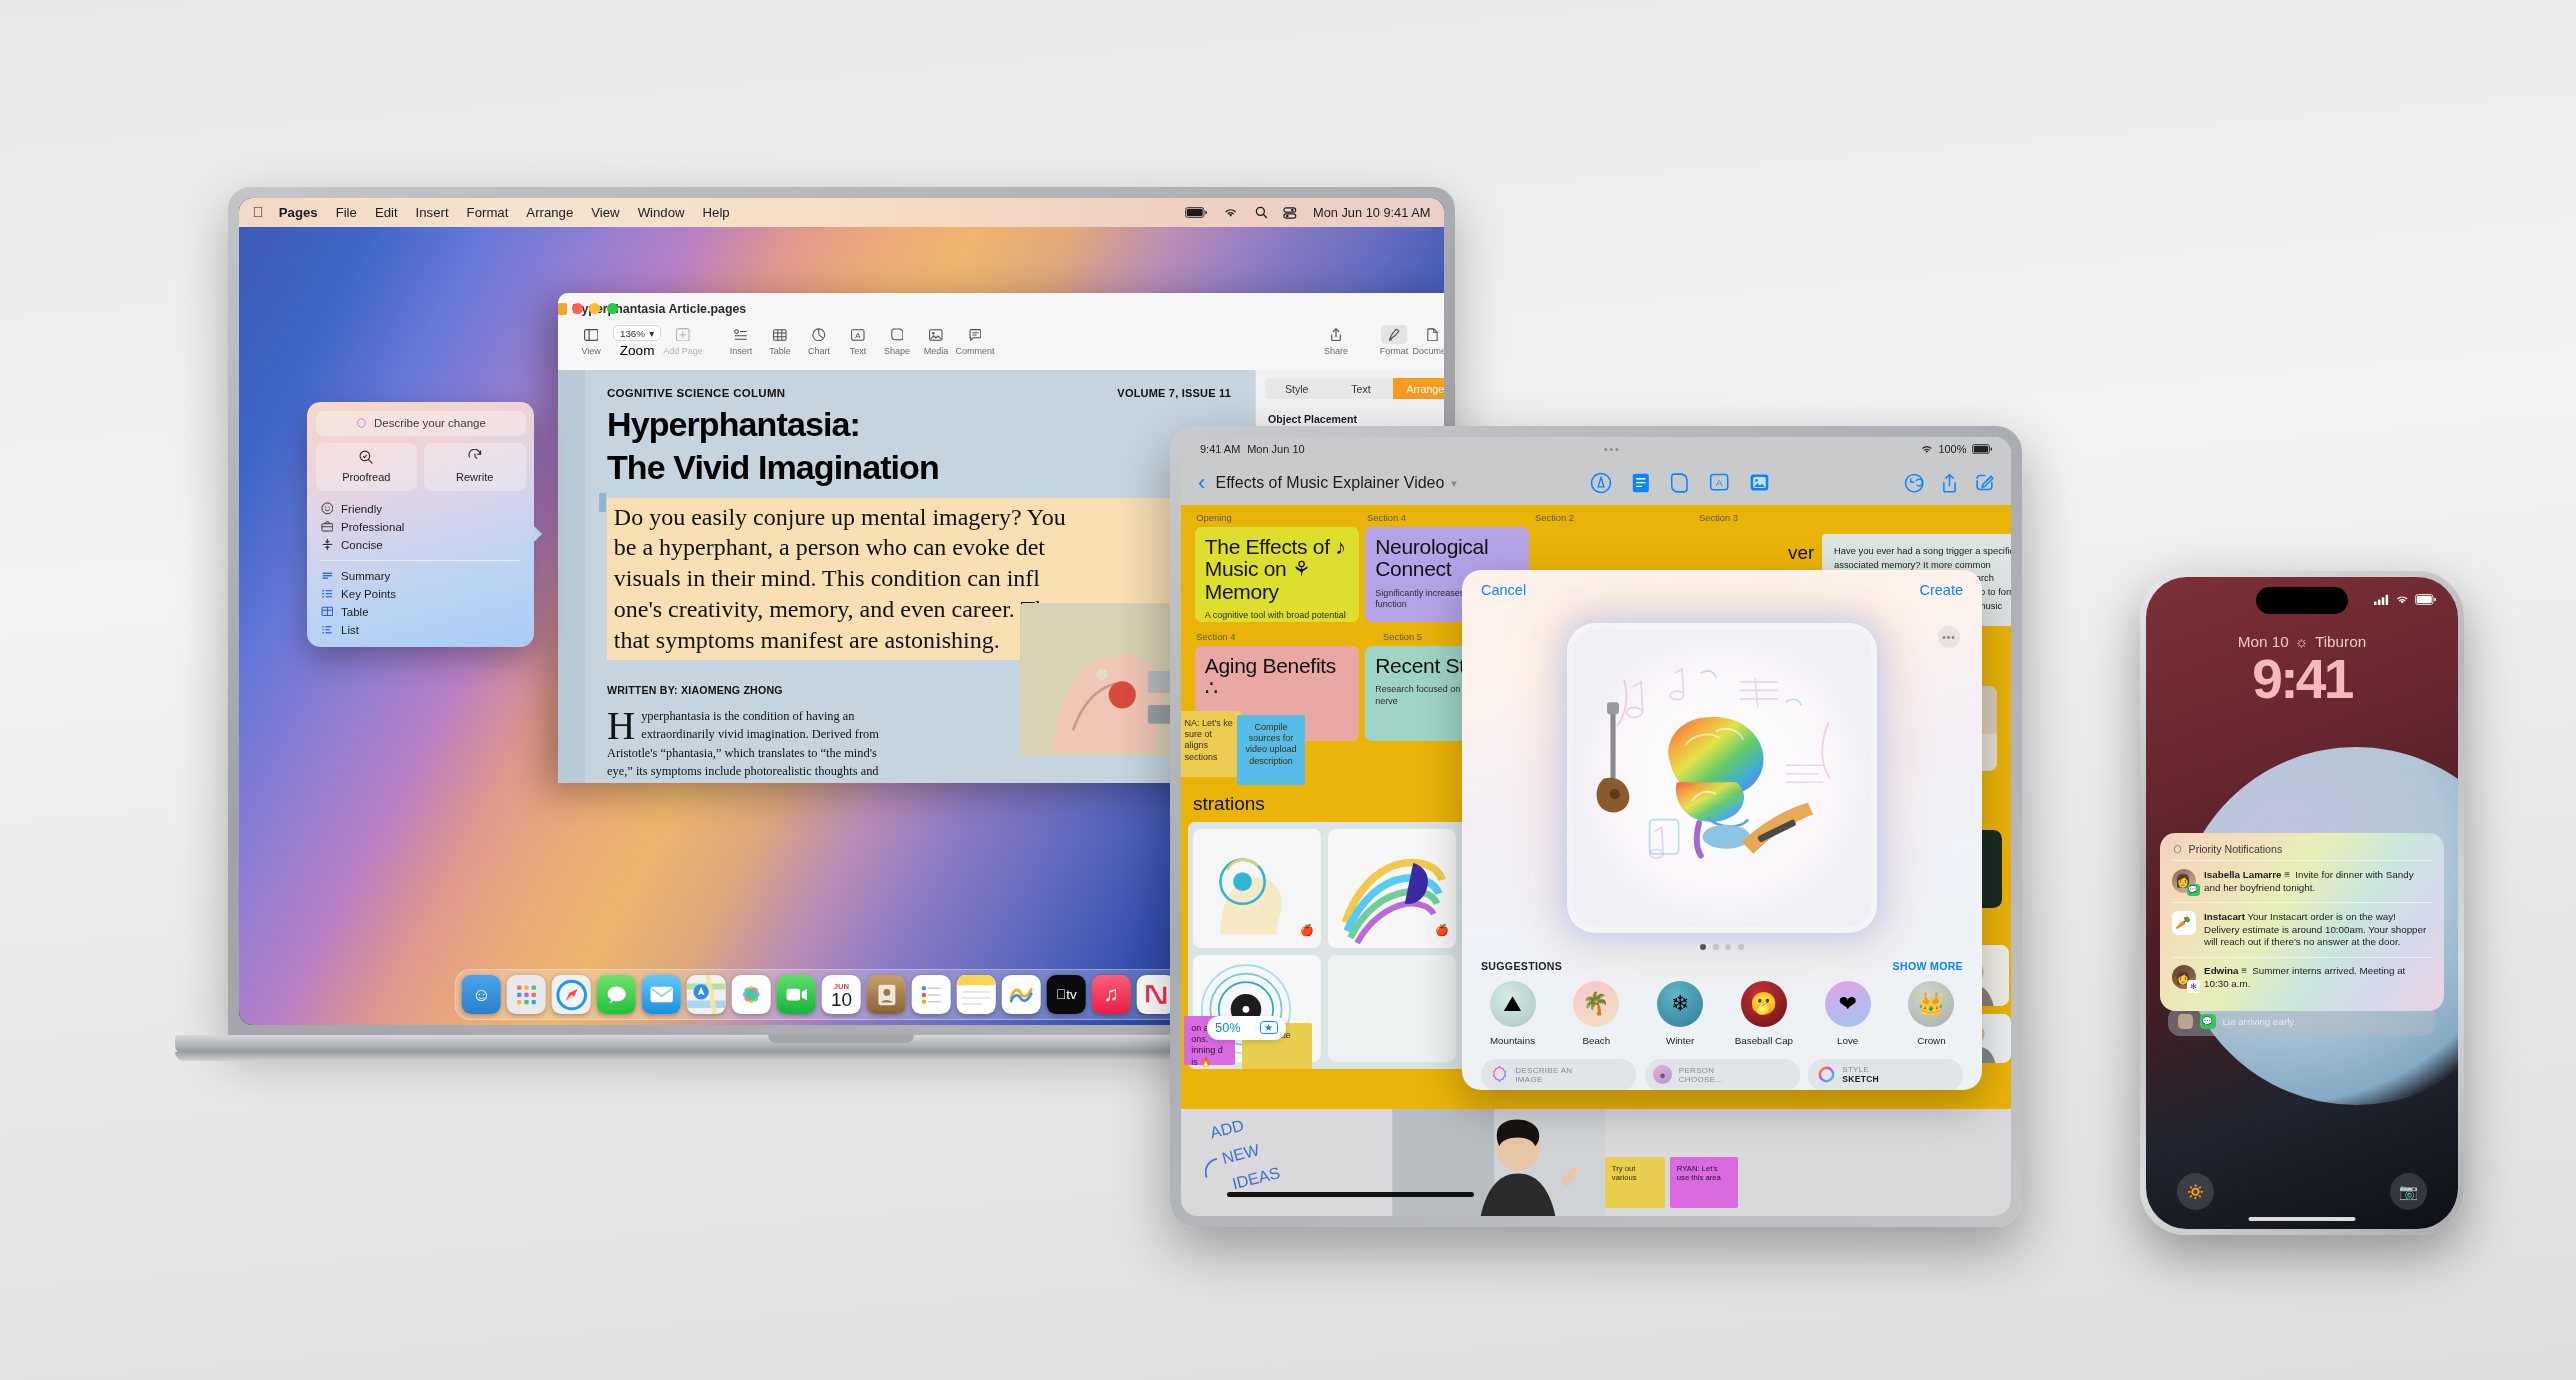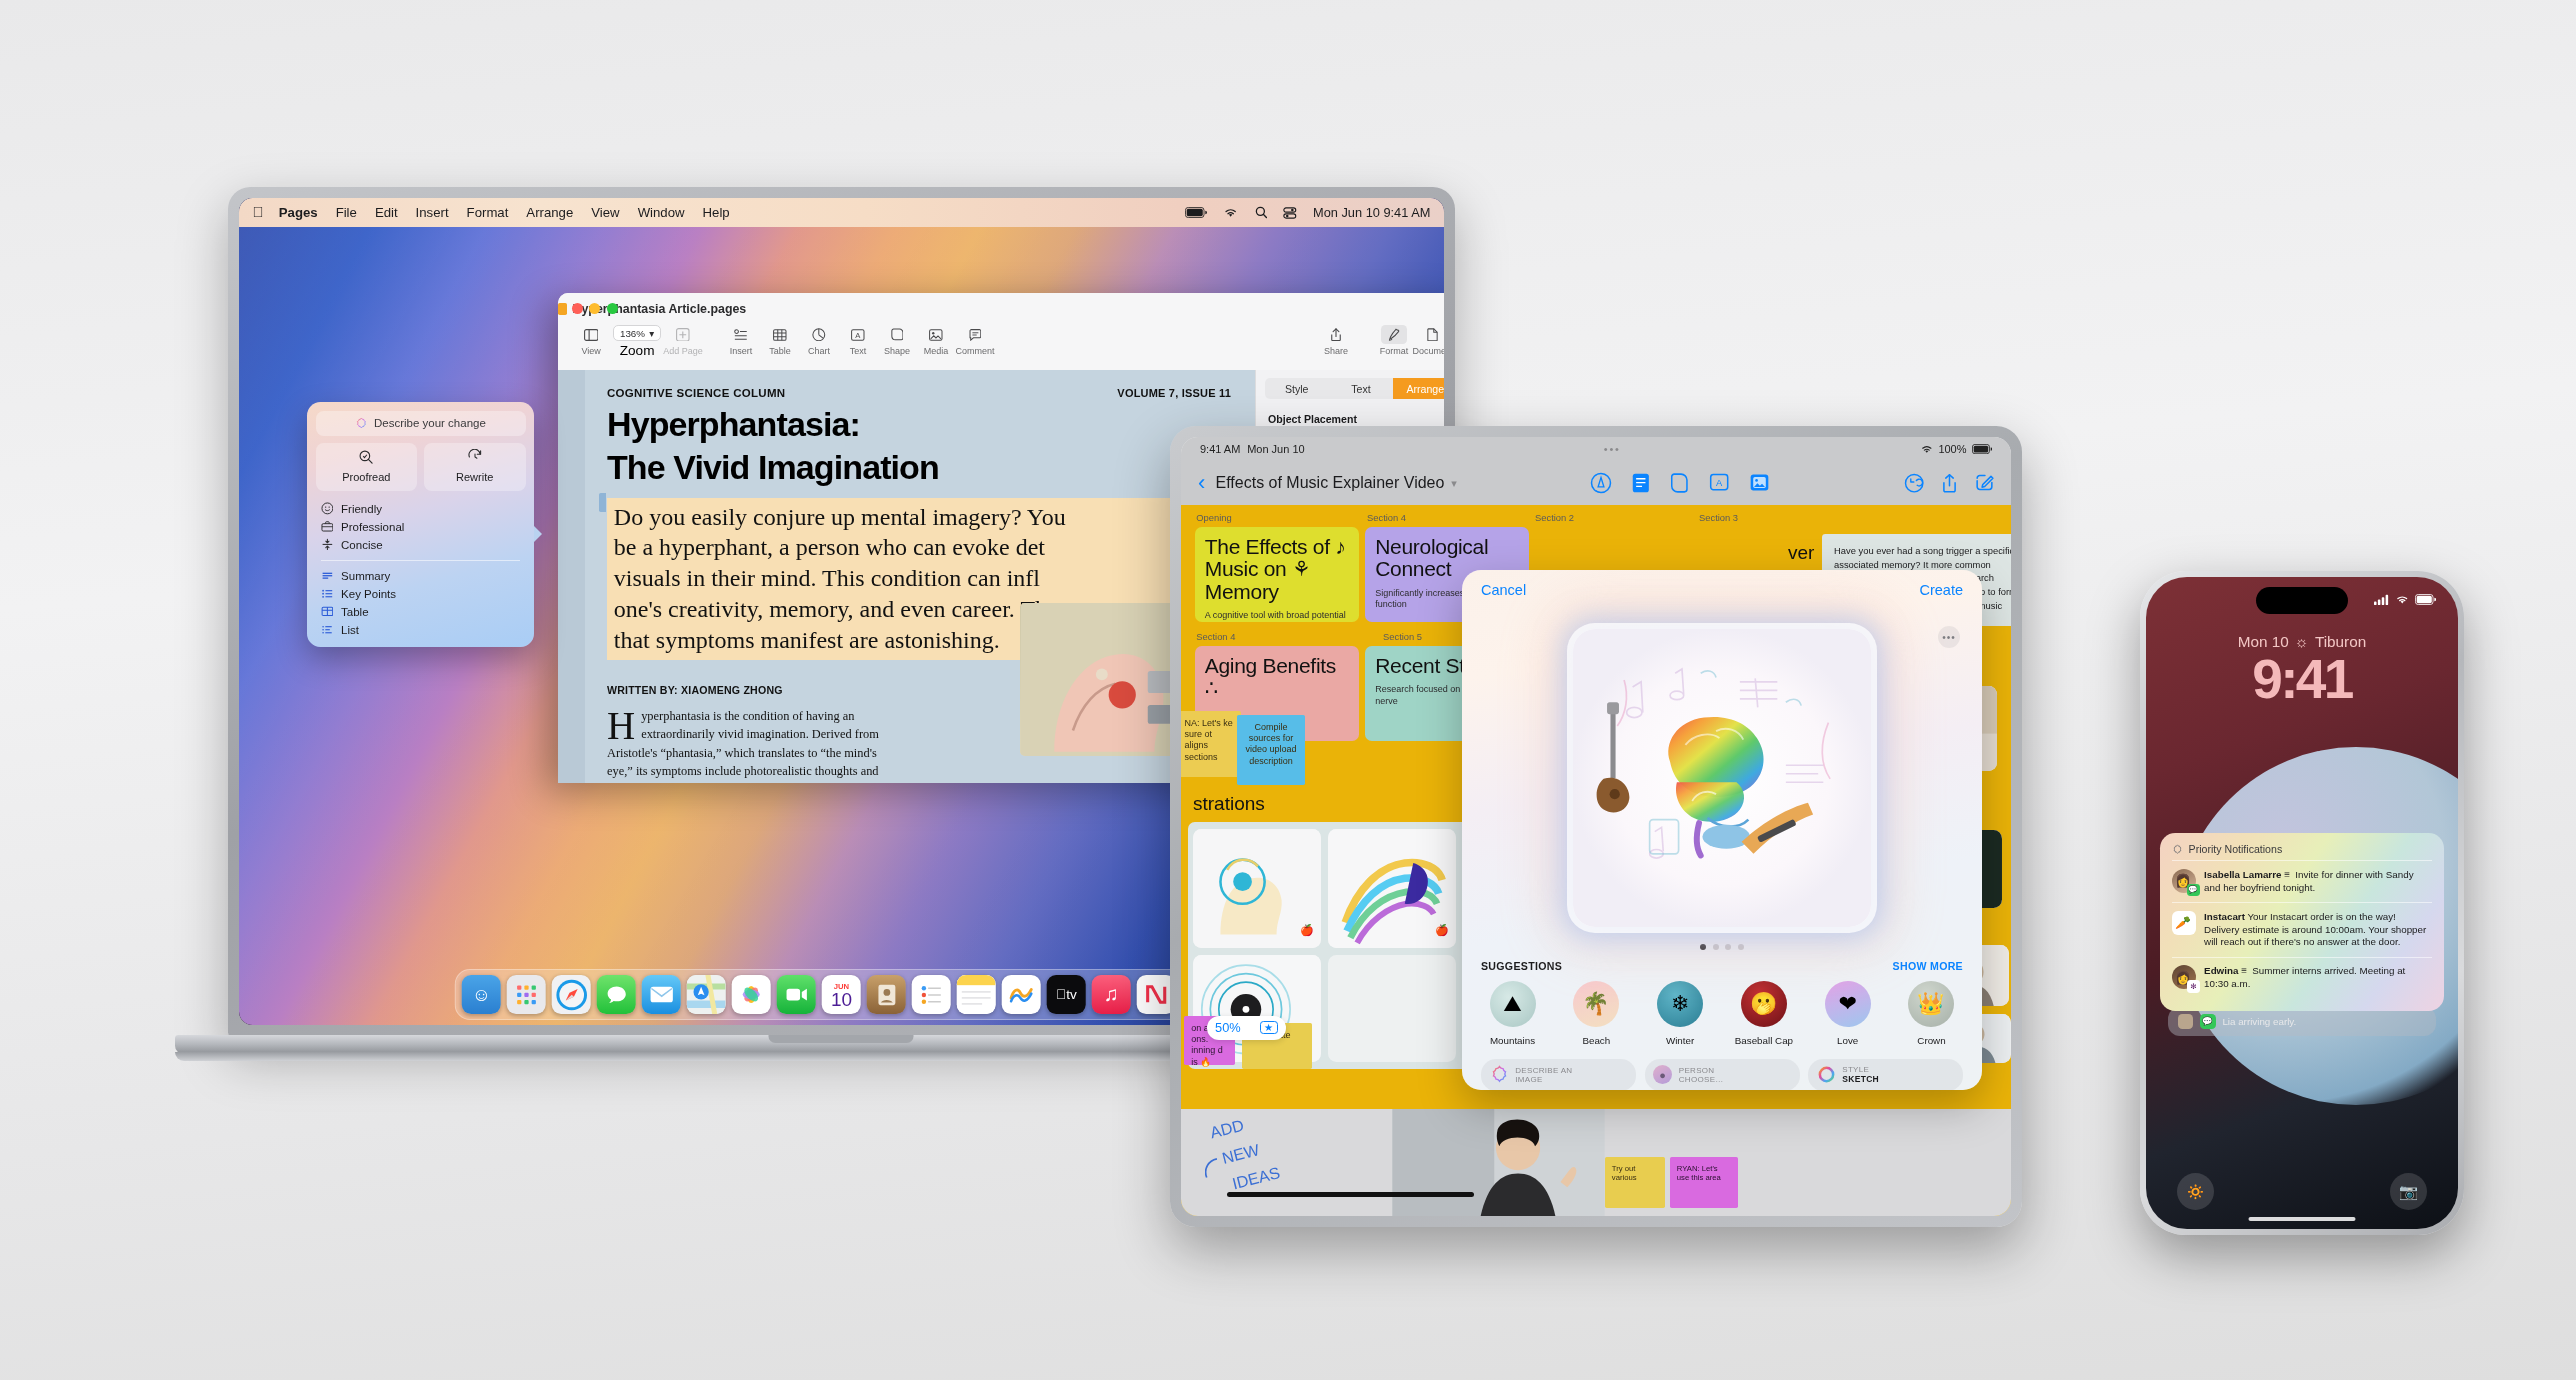--- a/index.html
+++ b/index.html
@@ -655,21 +655,21 @@
               </svg>
           </span>
           <span class="dock-ic" style="background:linear-gradient(180deg,#5fe06a,#16b33a)">
             <svg width="22" height="15.3" viewBox="0 0 26 18">
                 <rect x="1" y="2" width="16" height="14" rx="3.2" fill="#fff"></rect>
                 <path d="M19 6l6-4v14l-6-4z" fill="#fff"></path>
               </svg>
           </span>
           <span class="dock-ic" style="background:#fff;flex-direction:column;gap:0">
             <span style="font-size:7.7px;color:#fc3d39;font-weight:700;line-height:1;margin-top:3.4px">JUN</span>
-            <span style="font-size:19px;color:#4c1d95;font-weight:400;line-height:1.05">10</span>
+            <span style="font-size:19px;color:#0f172a;font-weight:400;line-height:1.05">10</span>
           </span>
           <span class="dock-ic" style="background:linear-gradient(180deg,#c8a06a,#8a6237)">
             <svg width="20.4" height="22" viewBox="0 0 24 26">
                 <rect x="2" y="1" width="20" height="24" rx="2.5" fill="#f0e6d6"></rect>
                 <circle cx="12" cy="10" r="4" fill="#9b7a52"></circle>
                 <path d="M5 22c1.6-4 11.4-4 14 0z" fill="#9b7a52"></path>
               </svg>
           </span>
           <span class="dock-ic" style="background:#fff">
             <svg width="25.6" height="22" viewBox="0 0 30 26">

